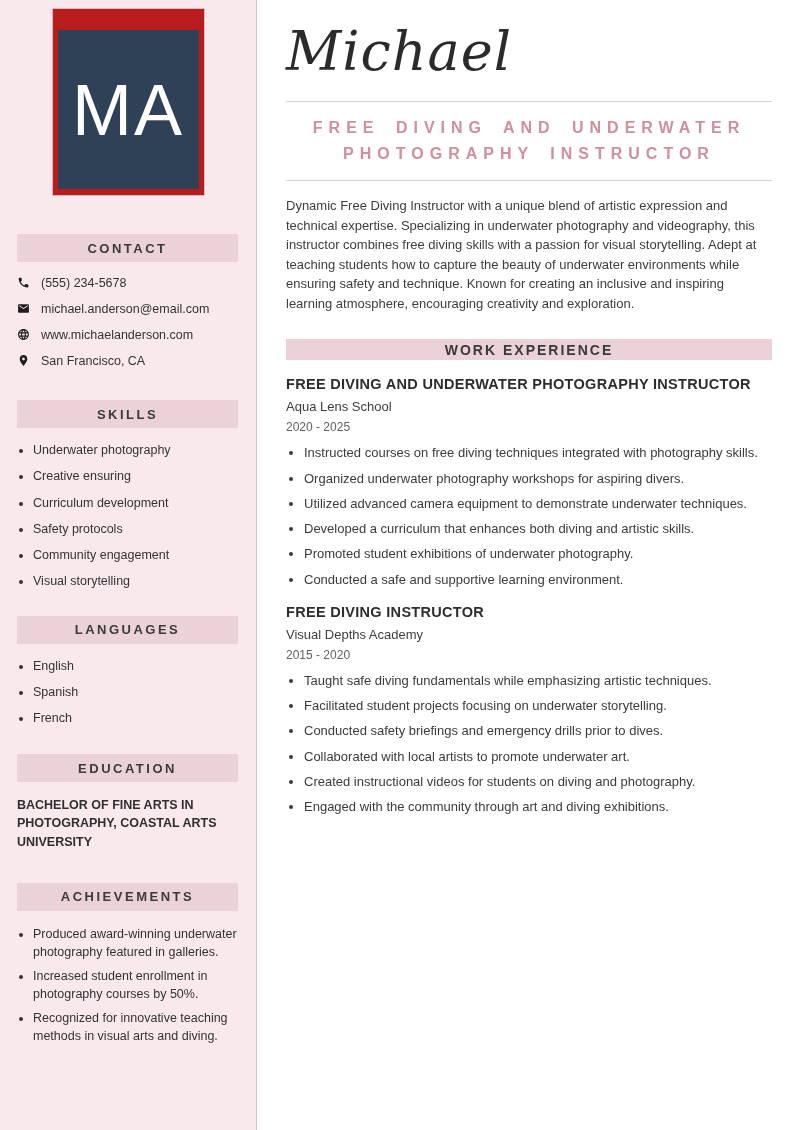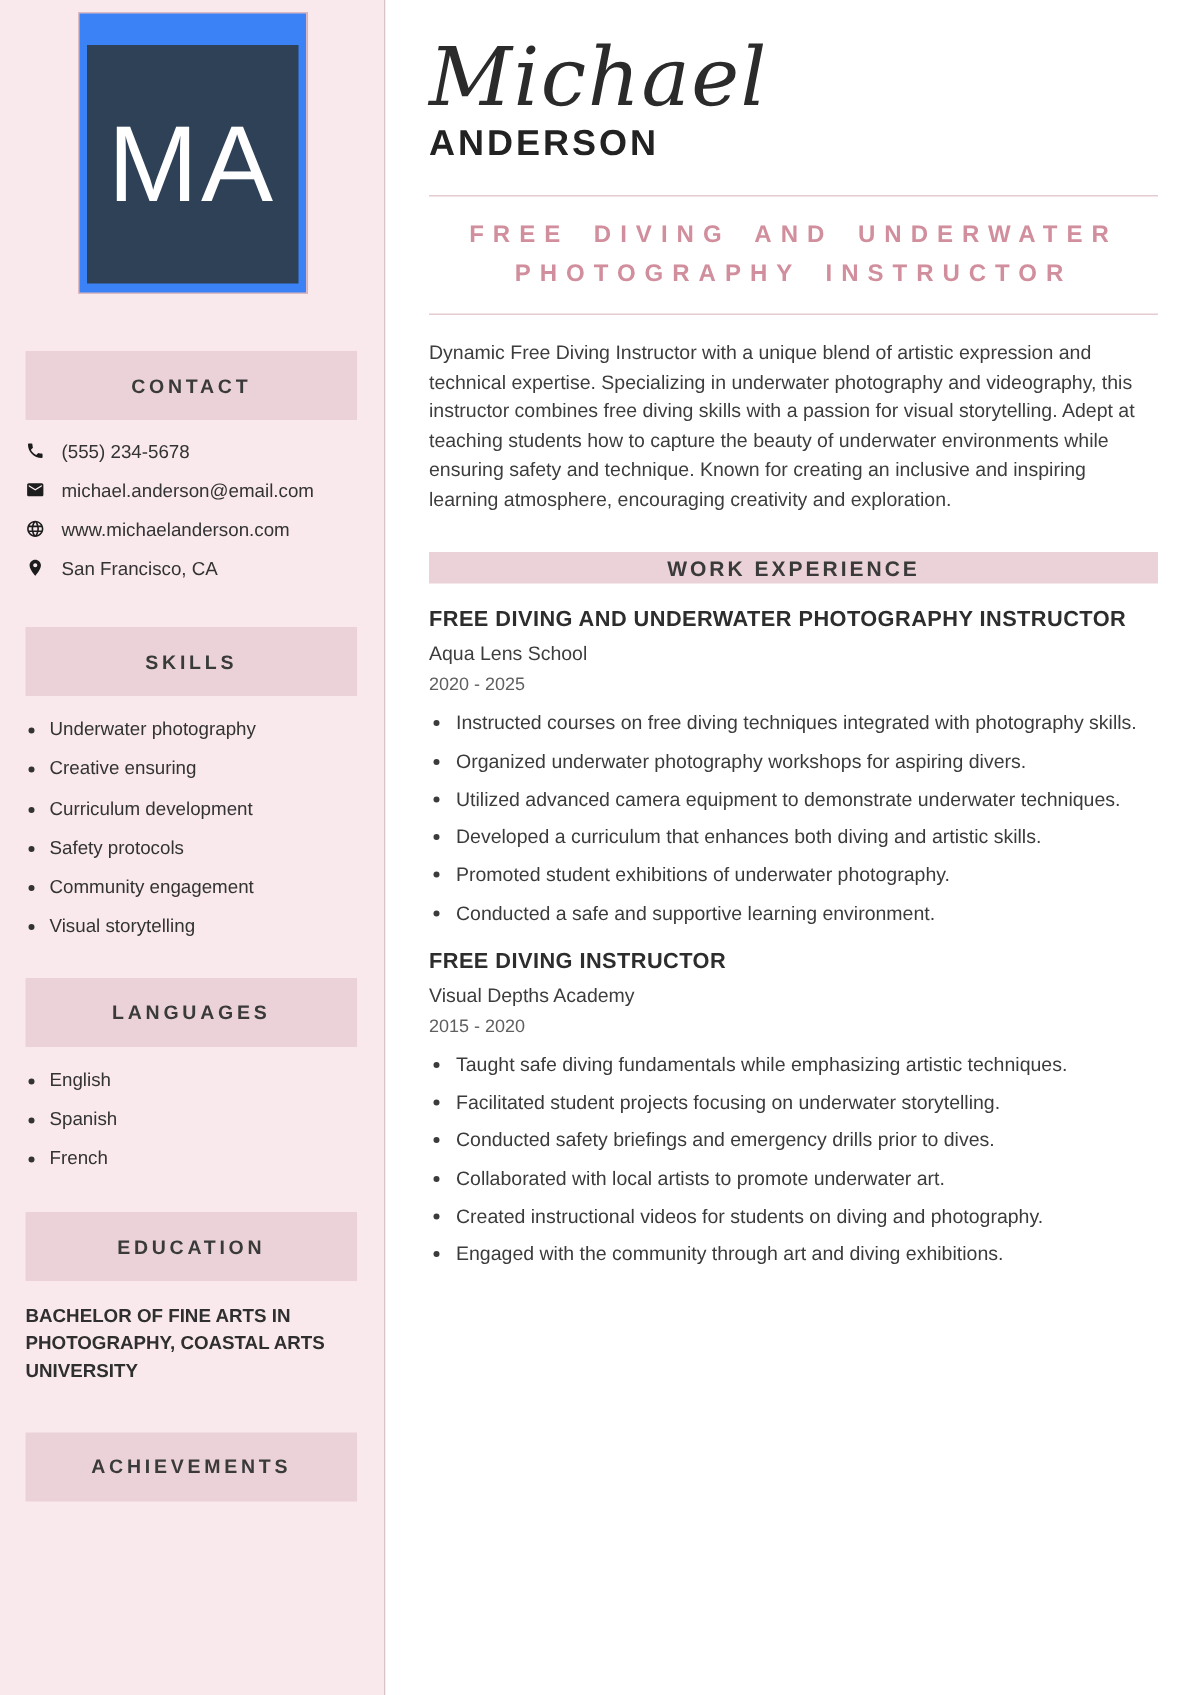--- a/index.html
+++ b/index.html
@@ -23,42 +23,42 @@
     min-width: 257px;
     background: #f9e9ec;
     border-right: 1px solid #d6c4c8;
     padding-top: 8px;
     height: 1130px;
   }
   .avatar-frame {
     width: 153px;
     height: 188px;
     margin: 0 auto;
-    background: #3b82f6;
+    background: #b91c1c;
     border: 1px solid #ddb9c1;
     padding: 21px 5px 6px 5px;
   }
   .avatar-inner {
     width: 100%;
     height: 100%;
     background: #2e4156;
     display: flex;
     align-items: center;
     justify-content: center;
   }
   .avatar-inner span {
     color: #ffffff;
     font-size: 72px;
     font-weight: 400;
     letter-spacing: 2px;
     line-height: 1;
   }
   .band {
     background: #ead2d8;
-    height: 46px;
+    height: 28px;
     margin: 0 18px 0 17px;
     display: flex;
     align-items: center;
     justify-content: center;
     font-size: 13px;
     font-weight: bold;
     letter-spacing: 2.5px;
     color: #3a3a3a;
   }
   .band.mt-contact { margin-top: 38px; }
@@ -241,27 +241,31 @@
     <ul class="side-list">
       <li>English</li>
       <li>Spanish</li>
       <li>French</li>
     </ul>
 
     <div class="band mt-edu">EDUCATION</div>
     <p class="edu-text">BACHELOR OF FINE ARTS IN PHOTOGRAPHY, COASTAL ARTS UNIVERSITY</p>
 
     <div class="band mt-ach">ACHIEVEMENTS</div>
+    <ul class="side-list ach">
+      <li>Produced award-winning underwater photography featured in galleries.</li>
+      <li>Increased student enrollment in photography courses by 50%.</li>
+      <li>Recognized for innovative teaching methods in visual arts and diving.</li>
+    </ul>
 
   </aside>
 
   <main class="main">
 
     <h1 class="first-name">Michael</h1>
-    <h2 class="last-name">ANDERSON</h2>
 
     <hr class="rule">
     <div class="title-banner">FREE DIVING AND UNDERWATER PHOTOGRAPHY INSTRUCTOR</div>
     <hr class="rule below-title">
 
     <p class="summary">Dynamic Free Diving Instructor with a unique blend of artistic expression and technical expertise. Specializing in underwater photography and videography, this instructor combines free diving skills with a passion for visual storytelling. Adept at teaching students how to capture the beauty of underwater environments while ensuring safety and technique. Known for creating an inclusive and inspiring learning atmosphere, encouraging creativity and exploration.</p>
 
     <div class="main-band">WORK EXPERIENCE</div>
 
     <section class="job">

